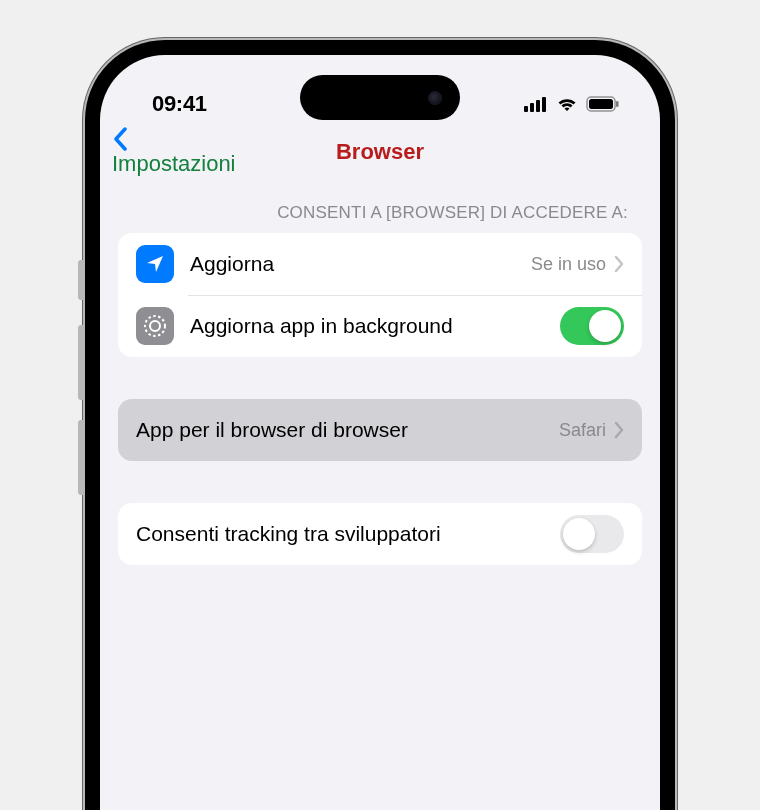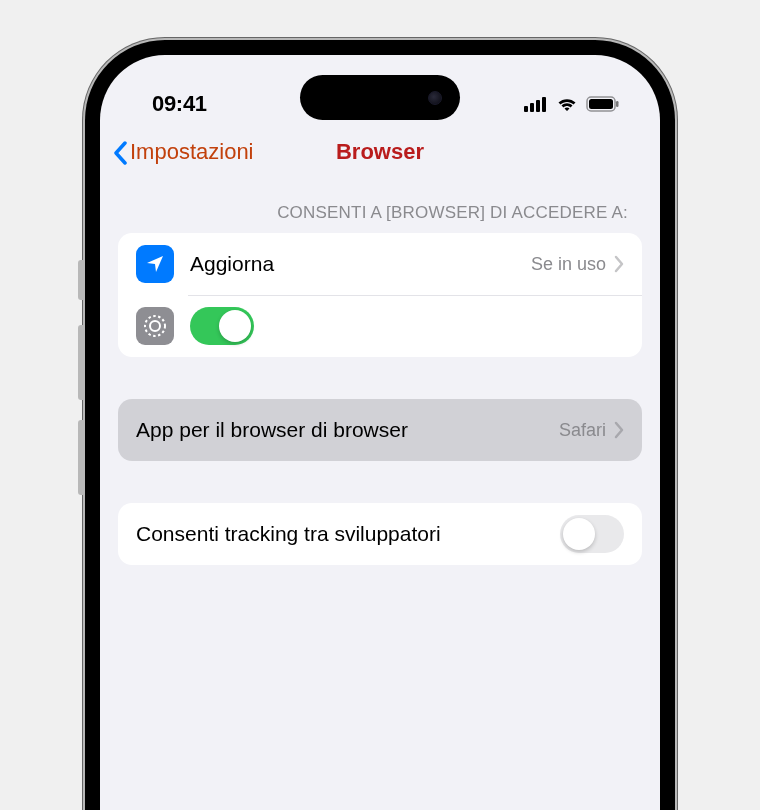--- a/index.html
+++ b/index.html
@@ -78,25 +78,26 @@
     }
     .nav-bar {
       display: flex;
       align-items: center;
       padding: 10px 15px 12px;
       position: relative;
       height: 56px;
     }
     .back-link {
       display: flex;
-      align-items: flex-end;
-      color: #c2410c;
+      align-items: flex-start;
+      color: #15803d;
       font-size: 22px;
       position: absolute;
       left: 12px;
+      flex-direction: column;
     }
     .back-chevron {
       margin-right: 2px;
     }
     .nav-title {
       font-size: 22px;
       font-weight: 600;
       color: #b91c1c;
       position: absolute;
       left: 50%;
@@ -239,20 +240,21 @@
             <path d="M2 2 L8 9 L2 16" stroke="#c5c5c7" stroke-width="2.5" fill="none" stroke-linecap="round" stroke-linejoin="round"></path>
           </svg>
       </div>
       <div class="row">
         <div class="icon icon-settings">
           <svg width="26" height="26" viewBox="0 0 26 26">
               <circle cx="13" cy="13" r="10" fill="none" stroke="#fff" stroke-width="2" stroke-dasharray="2.5 2.5"></circle>
               <circle cx="13" cy="13" r="5" fill="none" stroke="#fff" stroke-width="2"></circle>
             </svg>
         </div>
+        <div class="label">Aggiorna app in background</div>
         <div class="toggle on">
             <div class="knob"></div>
           </div>
       </div>
     </div>
 
     <div class="group-spacer"></div>
 
     <div class="list selected">
       <div class="row noicon">

